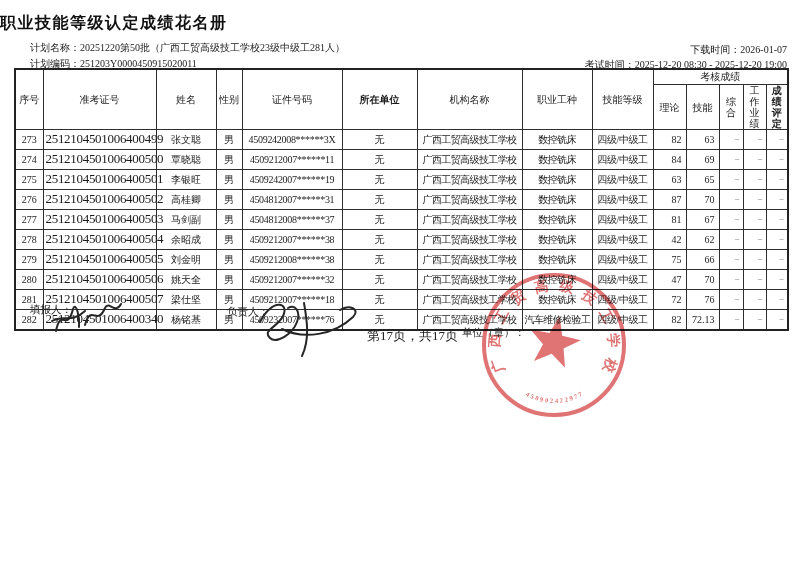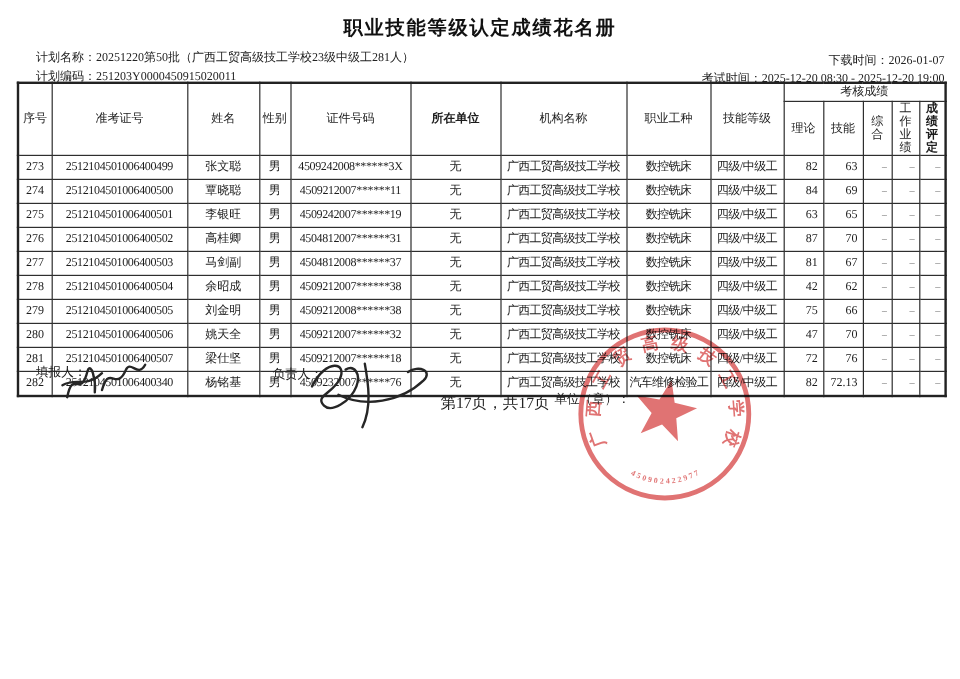--- a/index.html
+++ b/index.html
@@ -3,21 +3,21 @@
 <meta charset="utf-8">
 <style>
   html,body{margin:0;padding:0;background:#ffffff;}
   body{
     width:800px;height:566px;position:relative;overflow:hidden;
     font-family:"Liberation Serif","DejaVu Serif",serif;
     color:#1c1c1c;
     -webkit-font-smoothing:antialiased;
   }
   .title{
-    position:absolute;top:13px;left:0;width:800px;text-align:center;
+    position:absolute;top:13px;left:0;width:800px;text-align:left;
     font-size:16px;font-weight:bold;letter-spacing:1.5px;color:#111;
   }
   .meta{position:absolute;font-size:10px;color:#222;white-space:nowrap;}
   .meta-plan-name{left:30px;top:41px;}
   .meta-plan-code{left:30px;top:57px;}
   .meta-download{right:13px;top:43px;text-align:right;}
   .meta-exam{right:13px;top:58px;text-align:right;}
 
   table.roster{
     position:absolute;left:14px;top:68px;
@@ -31,21 +31,21 @@
     text-align:center;vertical-align:middle;
     padding:0 2px;line-height:1.15;
     white-space:nowrap;overflow:visible;
     color:#1c1c1c;
   }
   table.roster thead tr.h1 th{height:14px;}
   table.roster thead tr.h2 th{height:26px;white-space:normal;line-height:1.1;}
   table.roster th.bold{font-weight:bold;}
   table.roster tbody td{height:19px;}
   
-  table.roster td.col-1{font-size:10px;letter-spacing:-0.3px;margin-left:31px;}
+  table.roster td.col-1{font-size:13px;letter-spacing:-0.3px;margin-left:31px;}
   table.roster td.col-4{font-size:10px;letter-spacing:-0.3px;}
   table.roster td.col-6{letter-spacing:-0.6px;}
   table.roster td.col-7{letter-spacing:-0.6px;}
   table.roster td.col-8{letter-spacing:-0.4px;}
   table.roster td.col-9,table.roster td.col-10,table.roster td.col-11,
   table.roster td.col-12,table.roster td.col-13{text-align:right;padding-right:4px;}
   table.roster td.dash{color:#a3a3a3;letter-spacing:-1px;font-size:9px;}
 
   .footer-label{position:absolute;font-size:10.5px;color:#222;white-space:nowrap;}
   .lbl-filler{left:30px;top:303px;}

